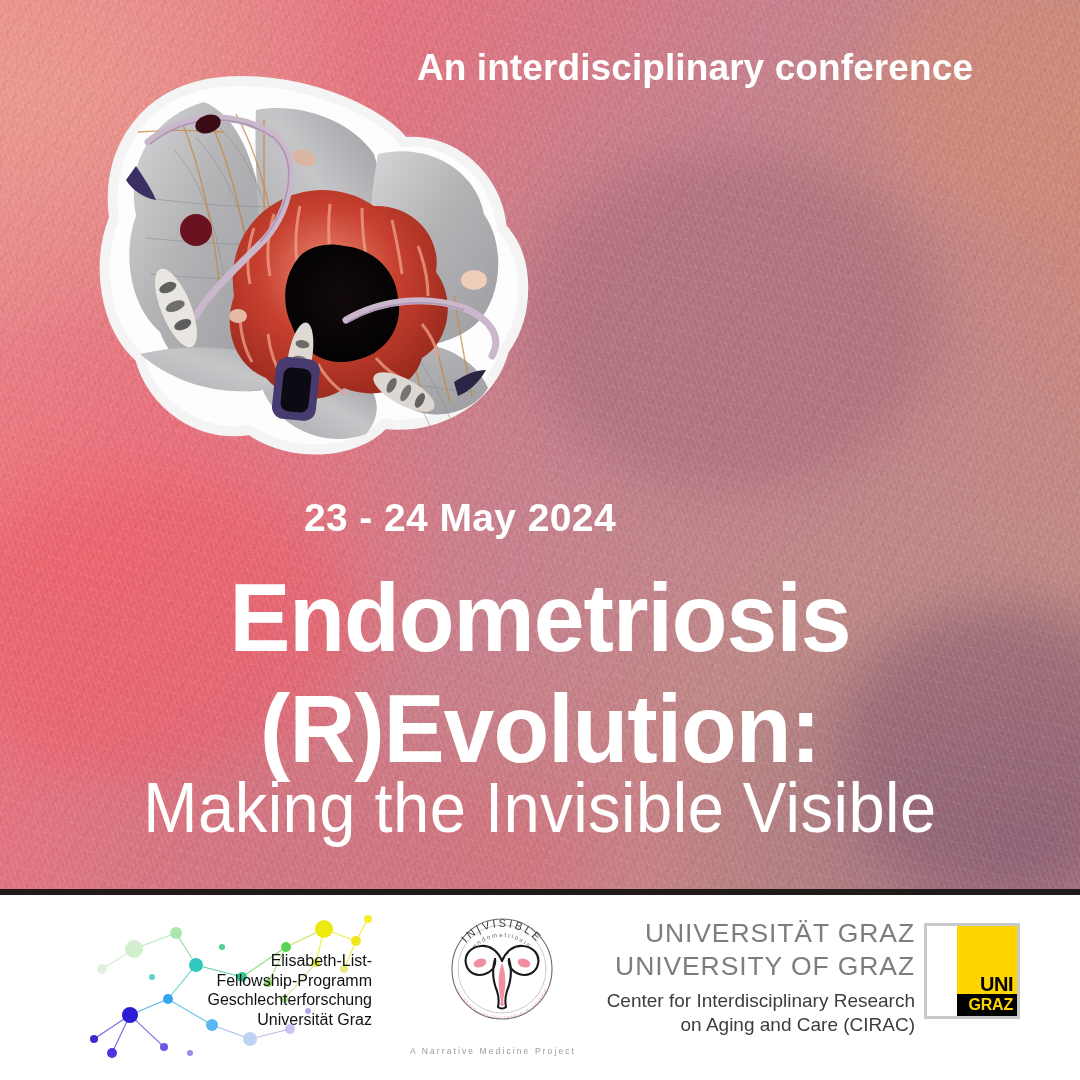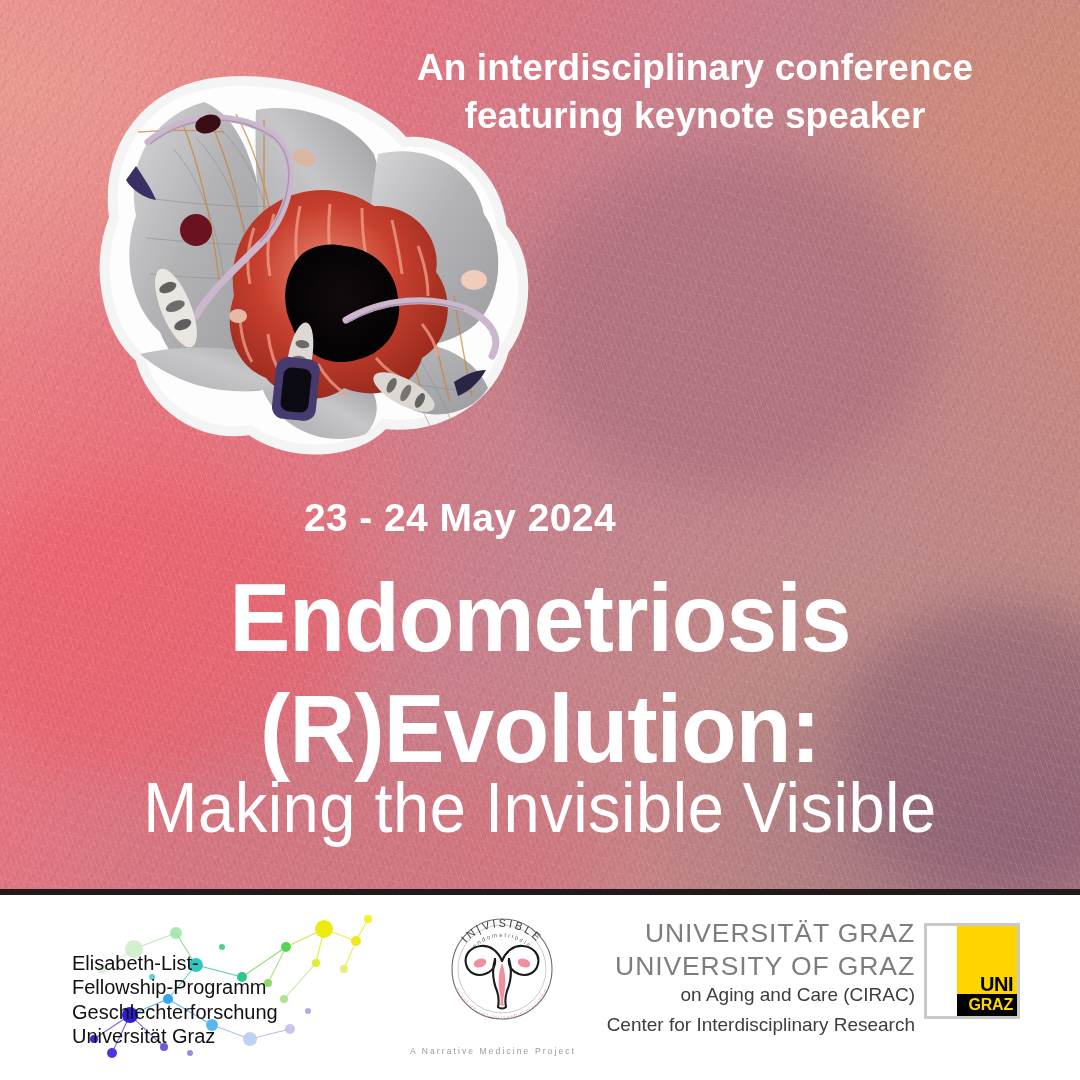--- a/index.html
+++ b/index.html
@@ -57,22 +57,22 @@
   #subtitle{position:absolute;left:0;top:768px;width:1080px;text-align:center;color:#fff;
     font-size:70px;font-weight:300;letter-spacing:.5px;
     transform:scaleX(.93);transform-origin:50% 0;}
 
   
   #footer{position:absolute;left:0;top:895px;width:1080px;height:185px;background:#fff;}
 
   
   #logo-ell{position:absolute;left:72px;top:12px;width:300px;height:160px;}
   #logo-ell .net{position:absolute;inset:0;}
-  #logo-ell .txt{position:absolute;left:0;top:44px;width:300px;text-align:left;
-    color:#111;font-size:20px;line-height:1.22;}
+  #logo-ell .txt{position:absolute;left:0;top:44px;width:300px;text-align:right;
+    color:#111;font-size:16px;line-height:1.22;}
 
   
   #logo-inv{position:absolute;left:418px;top:8px;width:220px;height:170px;}
   #logo-inv .badge{position:absolute;left:18px;top:0px;width:132px;height:132px;}
   #logo-inv .proj{position:absolute;left:-8px;top:143px;width:200px;text-align:left;
     color:#9a9a9a;font-size:8.5px;letter-spacing:2.1px;}
 
   
   #logo-graz{position:absolute;left:600px;top:22px;width:420px;height:140px;}
   #logo-graz .names{position:absolute;right:105px;top:0;text-align:right;}
@@ -234,21 +234,20 @@
       <circle cx="118" cy="172" r="16" fill="#6a1220"></circle>
       <ellipse cx="130" cy="66" rx="13" ry="9" transform="rotate(-18 130 66)" fill="#3a0d16"></ellipse>
       <ellipse cx="226" cy="100" rx="12" ry="8" transform="rotate(20 226 100)" fill="#d9b6a2"></ellipse>
       <ellipse cx="396" cy="222" rx="13" ry="10" fill="#f0cdbb"></ellipse>
       <ellipse cx="160" cy="258" rx="9" ry="7" fill="#e6b9a6"></ellipse>
     </svg>
   </div>
 
   <div id="headline">
     <div>An interdisciplinary conference</div>
-    <div>featuring keynote speaker</div>
   </div>
 
   <div id="dateline">23 - 24 May 2024</div>
 
   <div id="title">
     <span class="l">Endometriosis</span>
     <span class="l">(R)Evolution:</span>
   </div>
 
   <div id="subtitle">Making the Invisible Visible</div>
@@ -343,22 +342,22 @@
         <ellipse cx="44" cy="60" rx="6.5" ry="4.2" transform="rotate(-18 44 60)" fill="#ef8fa0"></ellipse>
         <ellipse cx="88" cy="60" rx="6.5" ry="4.2" transform="rotate(18 88 60)" fill="#ef8fa0"></ellipse>
       </svg>
       <div class="proj">A Narrative Medicine Project</div>
     </div>
 
     <div id="logo-graz">
       <div class="names">
         <div class="n1">UNIVERSITÄT GRAZ</div>
         <div class="n1">UNIVERSITY OF GRAZ</div>
+        <div class="n2">Center for Interdisciplinary Research</div>
         <div class="n2" style="margin-top:0">on Aging and Care (CIRAC)</div>
-        <div class="n2">Center for Interdisciplinary Research</div>
       </div>
       <div class="mark">
         <div class="mk-yellow"></div>
         <div class="mk-black"></div>
         <div class="mk-uni">UNI</div>
         <div class="mk-graz">GRAZ</div>
       </div>
     </div>
 
   </div>

